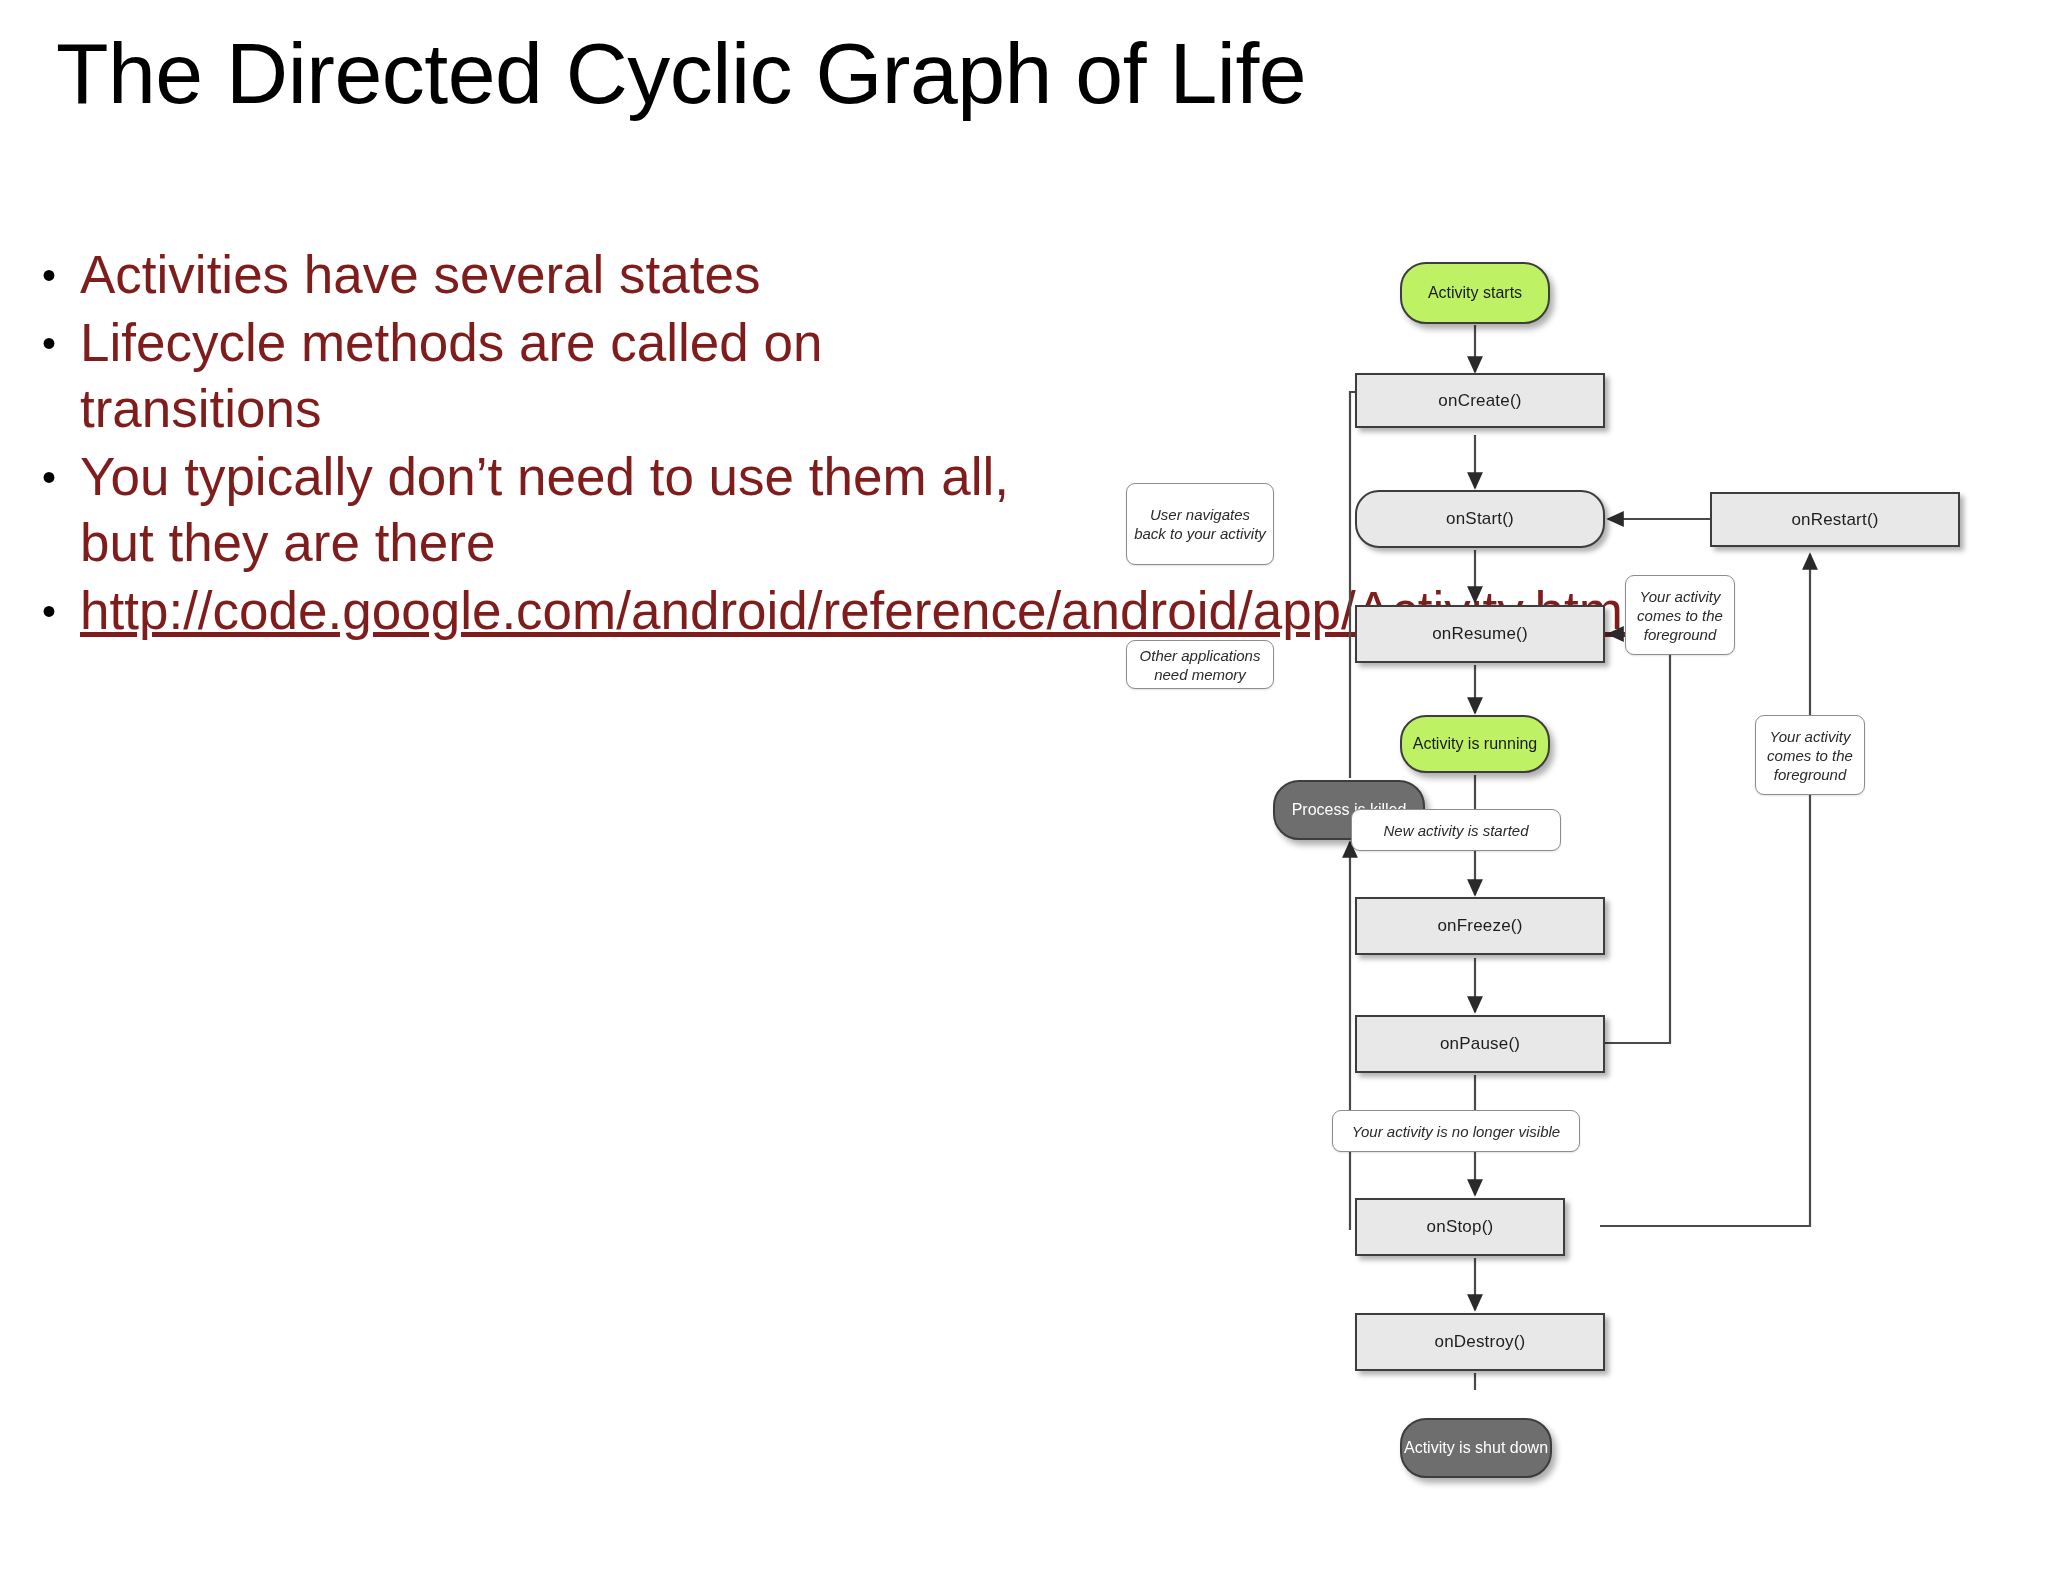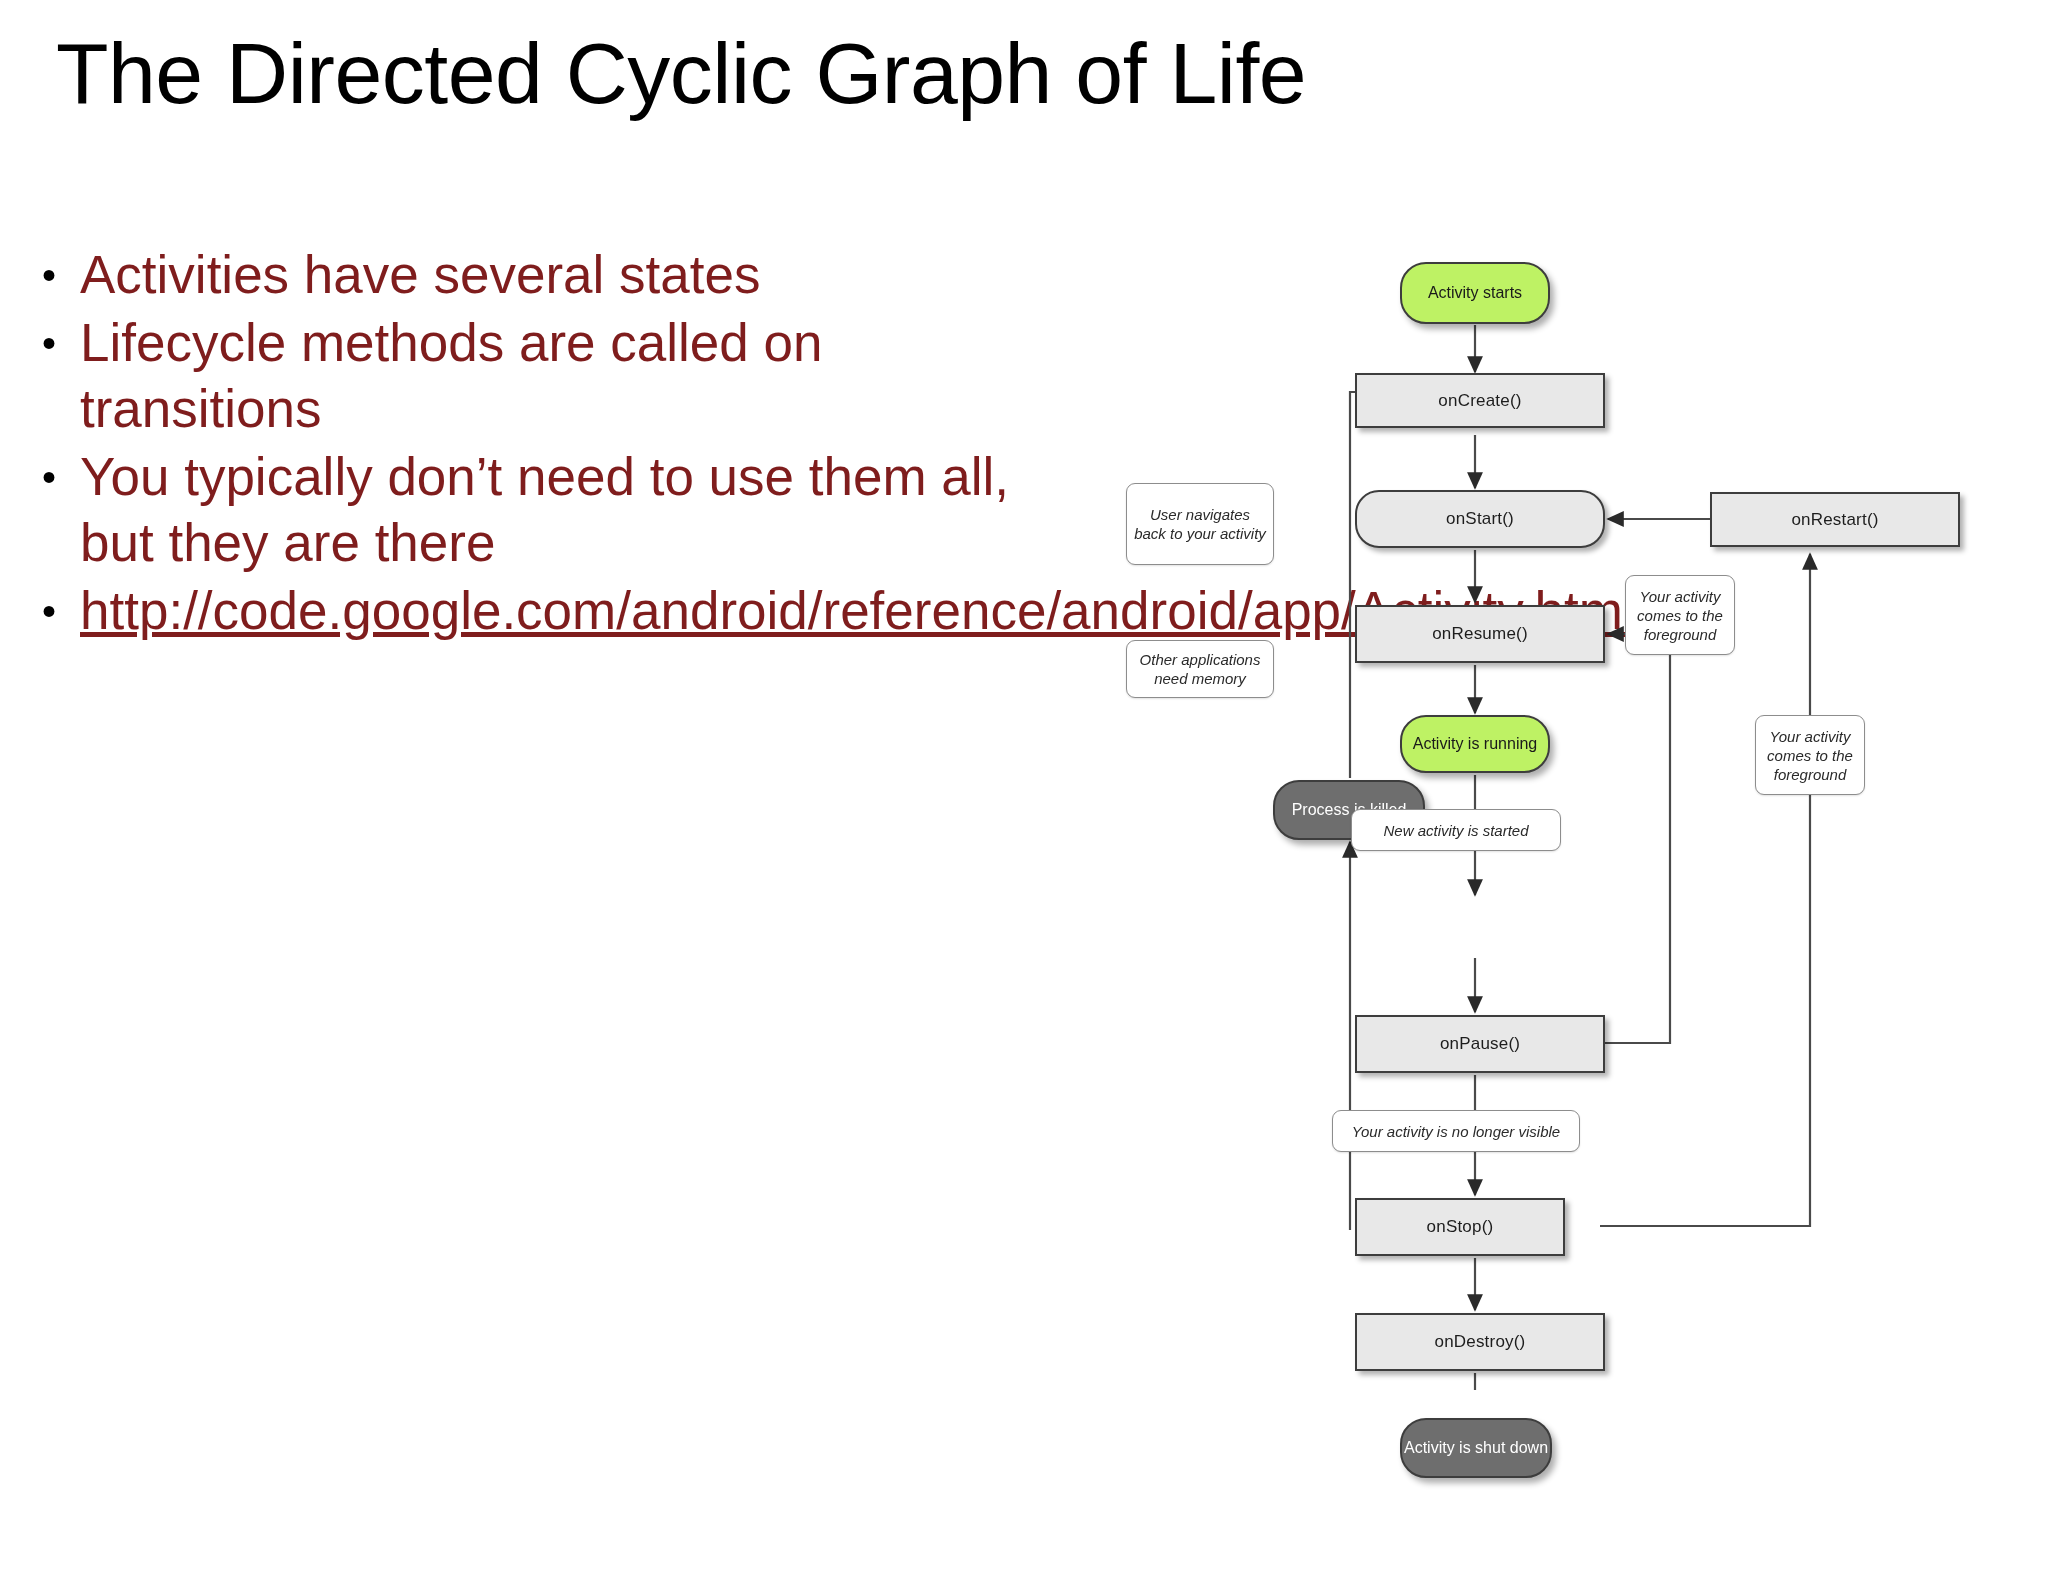--- a/index.html
+++ b/index.html
@@ -168,20 +168,23 @@
     </div>
 
     <div class="node proc" style="left:245px;top:375px;width:250px;height:58px;">
       <span>onResume()</span>
     </div>
 
     <div class="node pill light" style="left:290px;top:485px;width:150px;height:58px;">
       <span>Activity is running</span>
     </div>
 
+    <div class="node proc" style="left:245px;top:667px;width:250px;height:58px;">
+      <span>onFreeze()</span>
+    </div>
 
     <div class="node proc" style="left:245px;top:785px;width:250px;height:58px;">
       <span>onPause()</span>
     </div>
 
     <div class="node proc" style="left:245px;top:968px;width:210px;height:58px;">
       <span>onStop()</span>
     </div>
 
     <div class="node proc" style="left:245px;top:1083px;width:250px;height:58px;">
@@ -193,21 +196,21 @@
     </div>
 
     <div class="node pill dark" style="left:163px;top:550px;width:152px;height:60px;">
       <span style="color:#fff;">Process is killed</span>
     </div>
 
     <div class="node note" style="left:16px;top:253px;width:148px;height:82px;">
       <span>User navigates back to your activity</span>
     </div>
 
-    <div class="node note" style="left:16px;top:410px;width:148px;height:58px;">
+    <div class="node note" style="left:16px;top:410px;width:148px;height:49px;">
       <span>Other applications need memory</span>
     </div>
 
     <div class="node note" style="left:241px;top:579px;width:210px;height:40px;">
       <span>New activity is started</span>
     </div>
 
     <div class="node note" style="left:515px;top:345px;width:110px;height:80px;">
       <span>Your activity comes to the foreground</span>
     </div>

